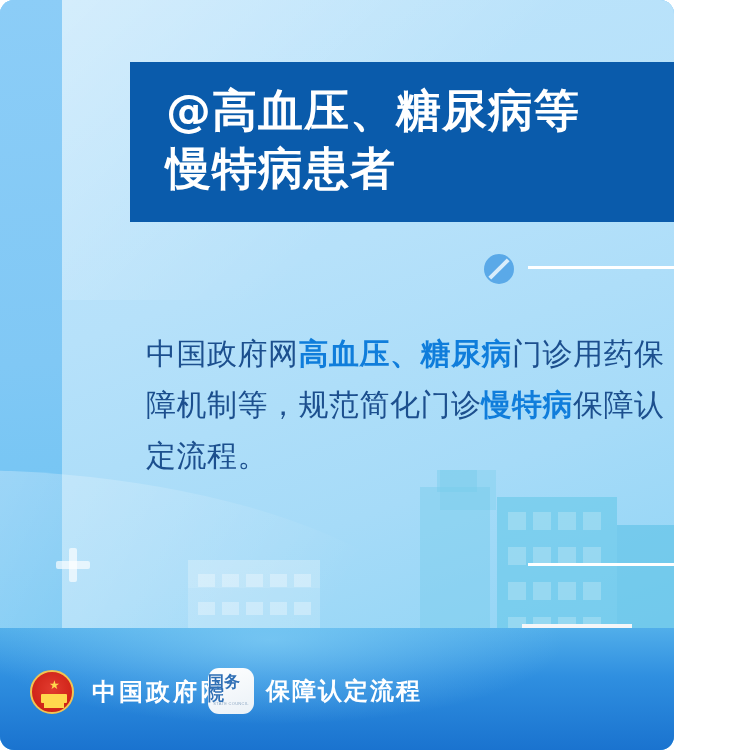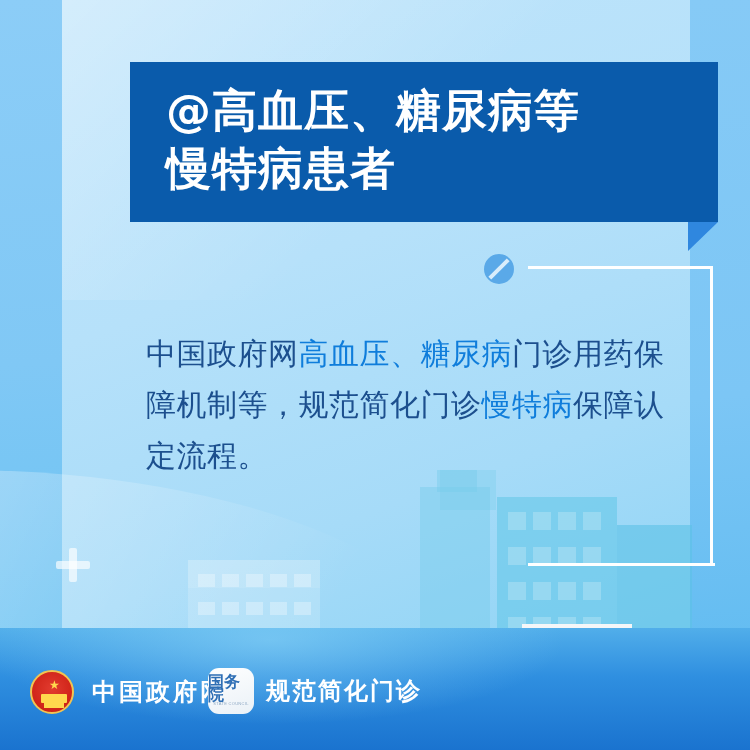--- a/index.html
+++ b/index.html
@@ -3,23 +3,24 @@
 <meta charset="utf-8">
 <style>
   * { box-sizing: border-box; margin: 0; padding: 0; }
   html, body {
     width: 750px; height: 750px;
     font-family: "Liberation Sans", "DejaVu Sans", sans-serif;
     overflow: hidden;
   }
   #poster {
     position: relative;
-    width: 750px; height: 750px;
+    width: 674px; height: 750px;
     background: #8ccdf7;
     overflow: hidden;
+    border-radius: 14px;
   }
 
   
   .bg-base {
     position: absolute; inset: 0;
     background: linear-gradient(170deg, #8ccdf7 0%, #86c9f6 45%, #6fc0f2 70%, #3f9fe6 100%);
   }
   .bg-panel {
     position: absolute;
     left: 62px; top: 0; width: 628px; height: 640px;
@@ -137,21 +138,21 @@
 
   
   .body-copy {
     position: absolute; left: 146px; top: 328px; width: 520px;
     color: #1c4f8e;
     font-size: 30px;
     line-height: 51px;
     letter-spacing: .5px;
     font-family: "DejaVu Sans", "Liberation Sans", sans-serif;
   }
-  .hl { color: #0f7ddb; font-weight: normal; }
+  .hl { color: #0f7ddb; font-weight: bold; }
 
   
   .hospital { position: absolute; left: 404px; top: 632px; width: 346px; height: 90px; }
   .hosp-wing {
     position: absolute; top: 18px; height: 72px;
     background: #f4f6f8;
     border-top: 3px solid #dfe4e8;
   }
   .hosp-wing-l { left: 0; width: 148px; }
   .hosp-wing-r { left: 198px; width: 148px; }
@@ -400,18 +401,18 @@
         <span class="brand-cn">中国政府网</span>
       </div>
     </div>
 
     <div class="app-row">
       <div class="app-icon">
         <span class="app-icon-cn">国务院</span>
         <span class="app-icon-en">STATE COUNCIL</span>
       </div>
       <div class="app-txt">
-        <span class="app-cn">规范简化门诊</span>
+        <span class="app-cn">保障认定流程</span>
       </div>
     </div>
   </div>
 
 </div>
 
 </body></html>

